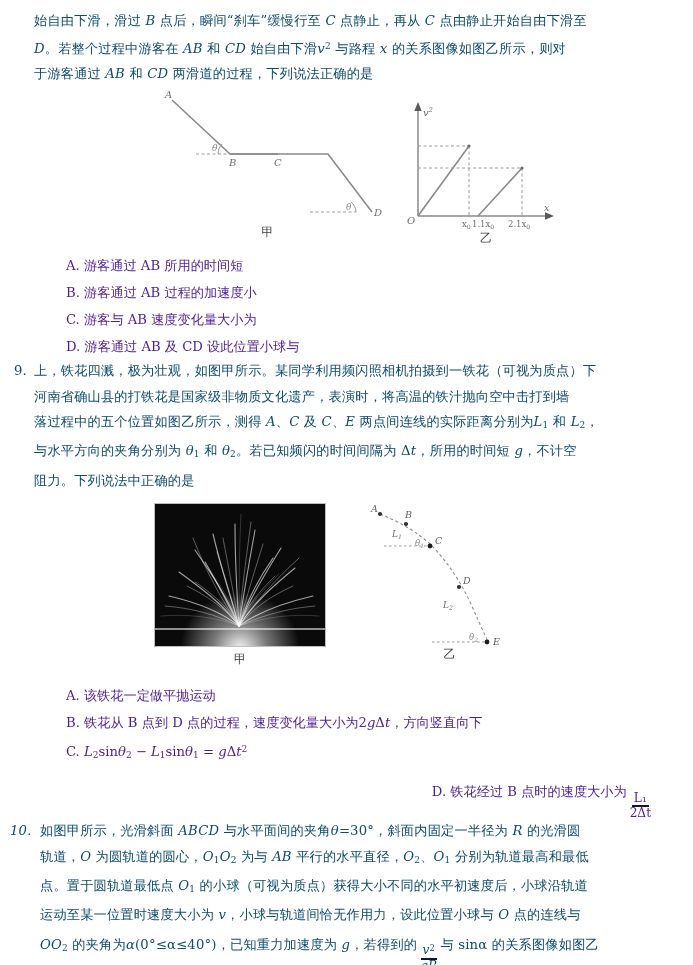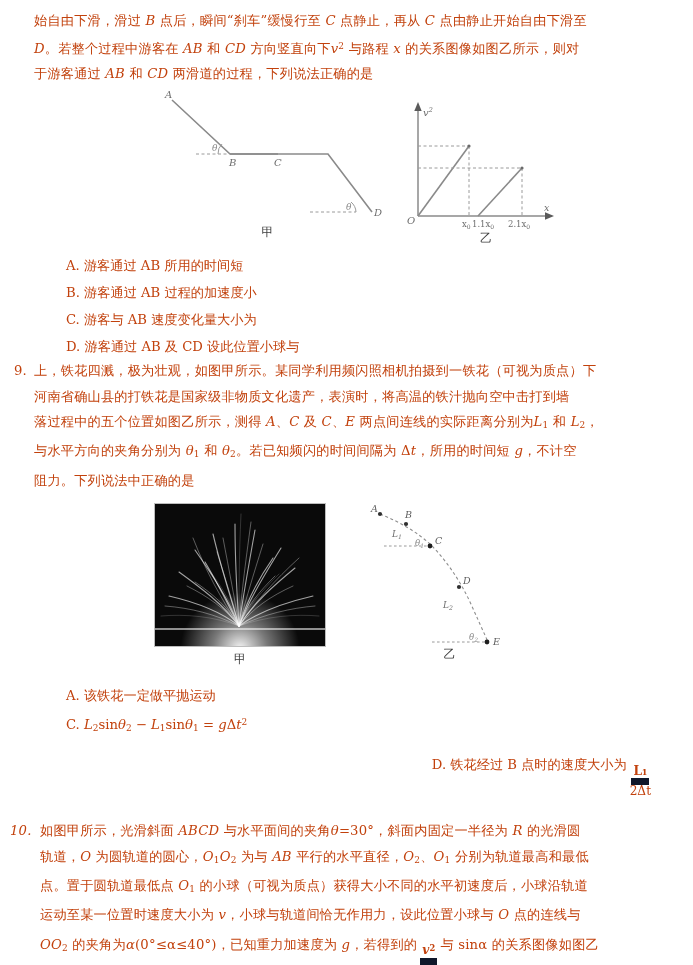--- a/index.html
+++ b/index.html
@@ -18,58 +18,58 @@
   .page {
     position: relative;
     width: 693px;
     height: 965px;
     padding: 0;
     box-sizing: border-box;
   }
   .para {
     font-size: 13.2px;
     line-height: 25.5px;
-    color: #c2410c;
+    color: #0c4a6e;
     letter-spacing: 0.2px;
     text-align: justify;
   }
   .q-block {
     position: relative;
     padding-left: 26px;
   }
   .q-num {
     position: absolute;
     left: 6px;
     top: 0;
     font-size: 13.2px;
     line-height: 25.5px;
   }
   .opt {
     font-size: 13.2px;
     line-height: 27px;
     padding-left: 32px;
-    color: #c2410c;
+    color: #4c1d95;
   }
   .opt-tall { line-height: 34px; }
   i, .it {
     font-family: "DejaVu Serif", "Liberation Serif", serif;
     font-style: italic;
   }
   sub { font-size: 0.68em; vertical-align: -0.22em; }
   sup { font-size: 0.68em; vertical-align: 0.42em; }
   .frac {
     display: inline-flex;
     flex-direction: column;
     align-items: center;
     vertical-align: -0.48em;
     font-size: 0.92em;
     line-height: 1.08;
     margin: 0 1px;
   }
-  .frac .num { border-bottom: 7px solid #0f172a; padding: 0 2px; font-weight: bold; }
+  .frac .num { border-bottom: 2px solid #0f172a; padding: 0 2px; }
   .frac .den { padding: 0 2px; }
   .fig-cap {
     text-align: center;
     font-size: 12px;
     color: #3c3c3c;
   }
   .svg-fig { display: block; }
 
   
   .photo-wrap {
@@ -110,21 +110,21 @@
       <i>B</i>
       <span>点后，瞬间“刹车”缓慢行至</span>
       <i>C</i>
       <span>点静止，再从</span>
       <i>C</i>
       <span>点由静止开始自由下滑至</span>
     </div>
     <div>
       <i>D</i><span>。若整个过程中游客在</span>
       <i>AB</i> <span>和</span>
-      <i>CD</i> <span>方向竖直向下</span><i>v</i><sup>2</sup>
+      <i>CD</i> <span>始自由下滑</span><i>v</i><sup>2</sup>
       <span>与路程</span> <i>x</i>
       <span>的关系图像如图乙所示，则对</span>
     </div>
     <div>
       <span>于游客通过</span>
       <i>AB</i> <span>和</span>
       <i>CD</i> <span>两滑道的过程，下列说法正确的是</span>
     </div>
   </div>
 
@@ -291,20 +291,24 @@
     </svg>
     <div class="fig-cap" style="width:175px; margin-top:-6px;">乙</div>
   </div>
 
   <div style="position:absolute; left:34px; top:682px; width:620px;">
     <div class="opt">
       <span>A.</span>
       <span>该铁花一定做平抛运动</span>
     </div>
     <div class="opt">
+      <span>B.</span>
+      <span>铁花从 B 点到 D 点的过程，速度变化量大小为</span><span>2<i>g</i>Δ<i>t</i></span><span>，方向竖直向下</span>
+    </div>
+    <div class="opt">
       <span>C.</span>
       <span><i>L</i><sub>2</sub>sin<i>θ</i><sub>2</sub> − <i>L</i><sub>1</sub>sin<i>θ</i><sub>1</sub> = <i>g</i>Δ<i>t</i><sup>2</sup></span>
     </div>
     <div class="opt opt-tall" style="padding-top:6px;text-align:right;">
       <span>D.</span>
       <span>铁花经过 B 点时的速度大小为</span><span class="frac">
           <span class="num">L₁</span>
           <span class="den">2Δt</span>
         </span>
     </div>

